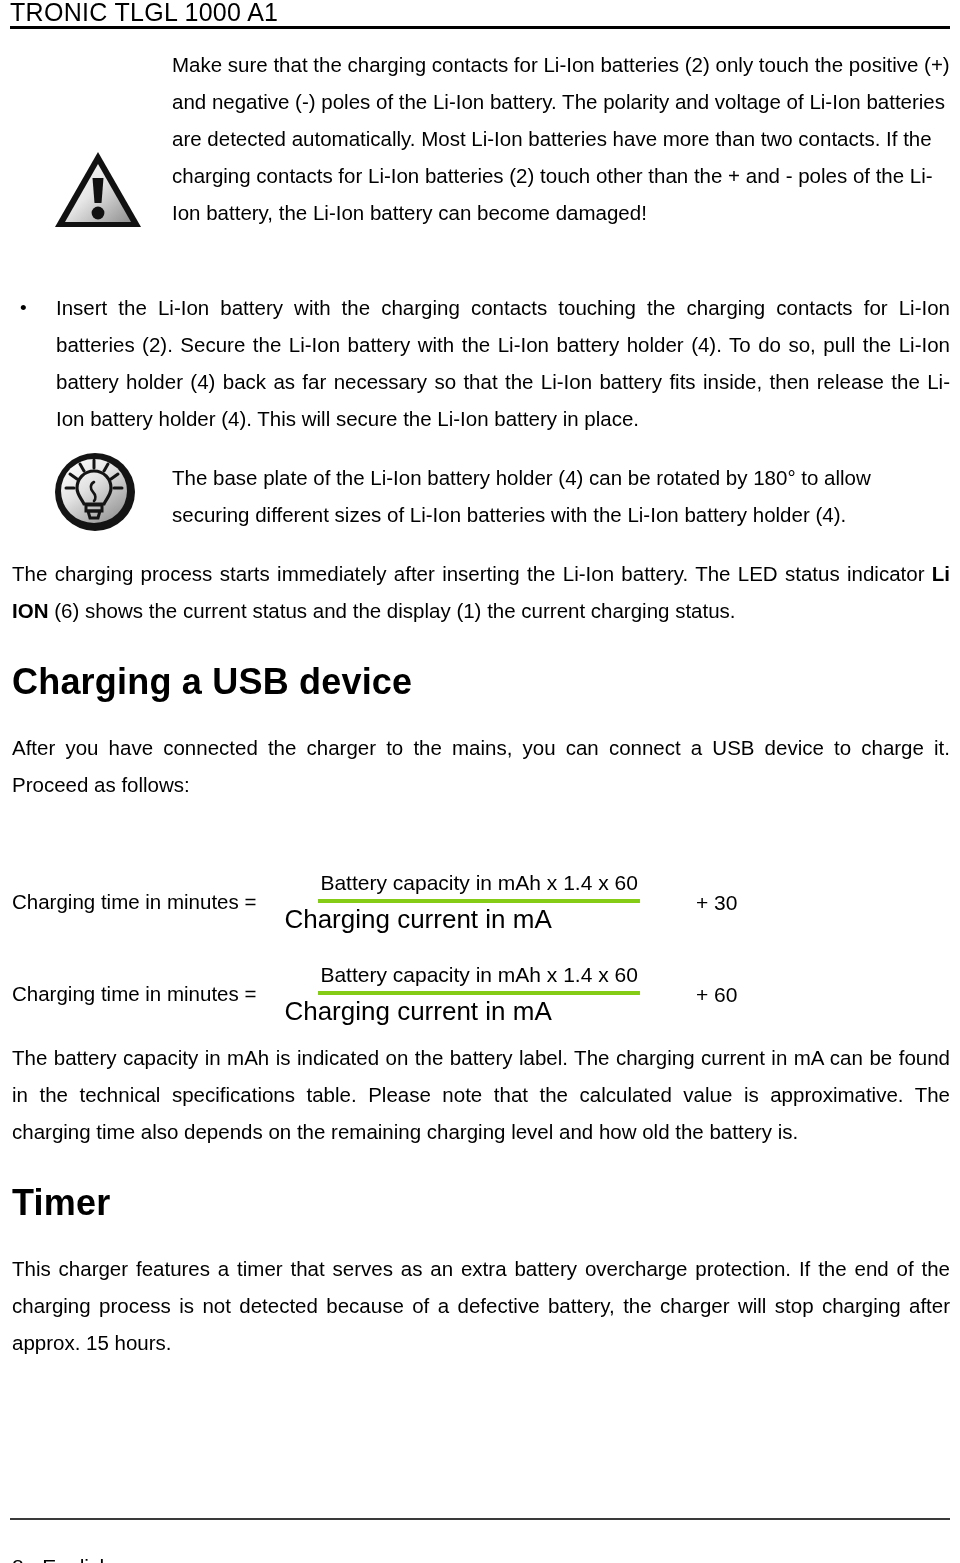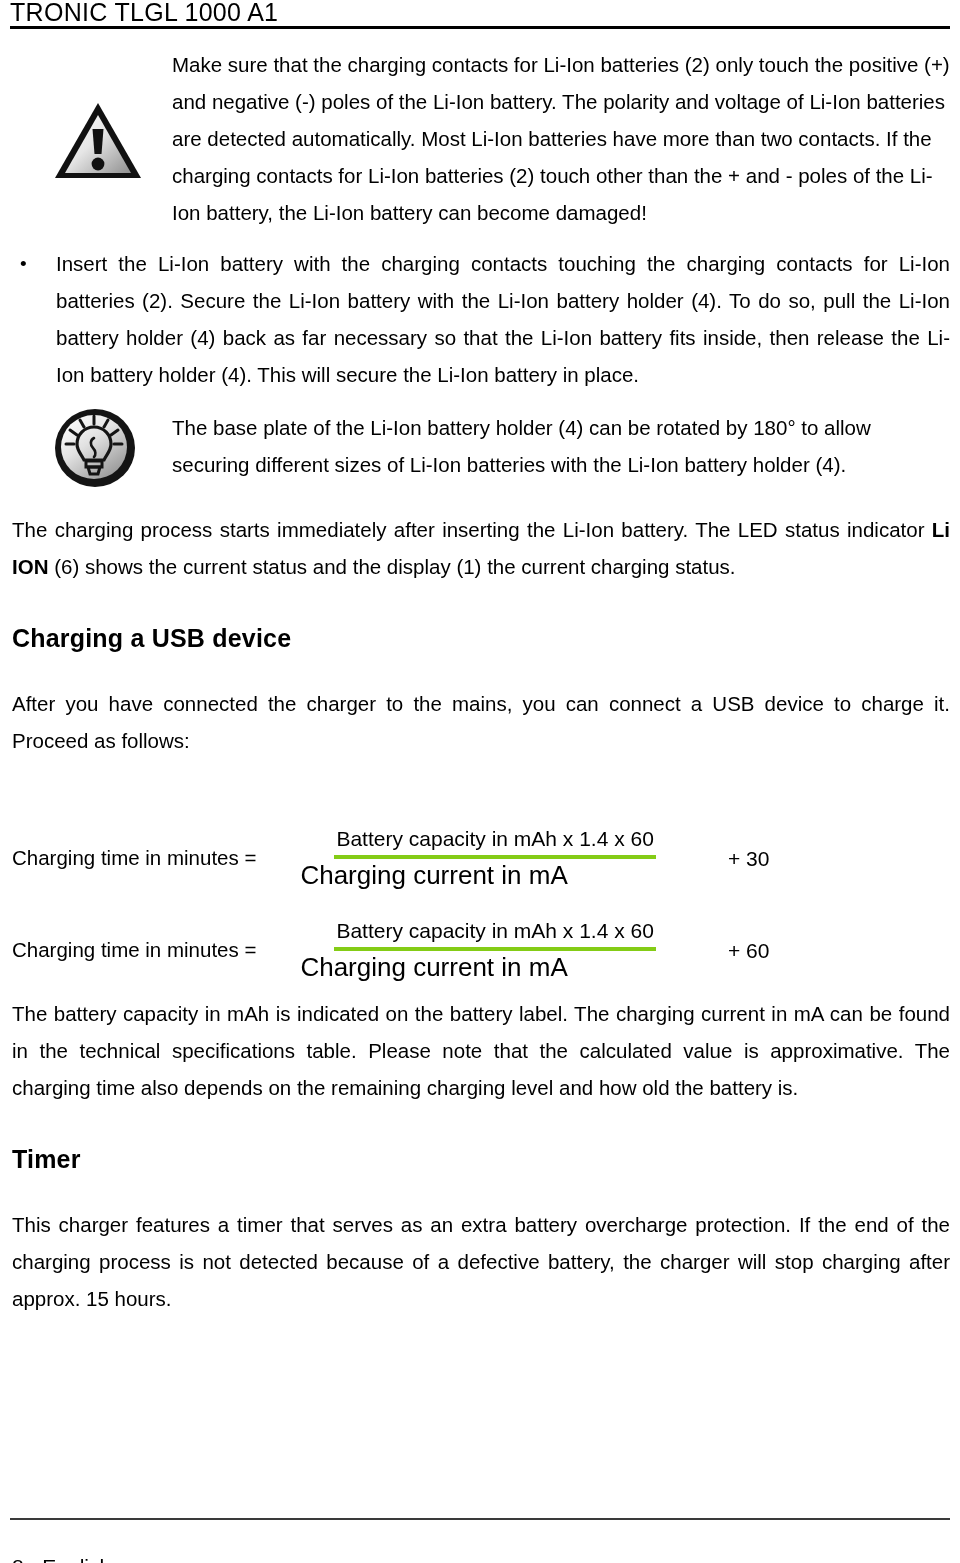--- a/index.html
+++ b/index.html
@@ -49,21 +49,21 @@
     position: absolute;
     left: 12px;
     top: 46px;
     width: 938px;
   }
 
   
   .note-block {
     position: relative;
     display: flex;
-    align-items: center;
+    align-items: flex-end;
   }
   .note-icon {
     flex: 0 0 auto;
     width: 160px;
     display: flex;
     justify-content: flex-start;
     padding-left: 40px;
     box-sizing: border-box;
     padding-top: 4px;
   }
@@ -90,49 +90,49 @@
     padding: 0;
     list-style: none;
   }
   ul.bullets > li {
     position: relative;
     padding-left: 44px;
     font-size: 20.5px;
     line-height: 37px;
     text-align: justify;
     text-justify: inter-word;
+    margin-top: 44px;
   }
   ul.bullets > li.nojust { text-align: left; }
   ul.bullets > li::before {
     content: "\2022";
     position: absolute;
     left: 8px;
     top: 0;
     font-size: 19px;
     line-height: 37px;
   }
 
   
   h2.section {
     margin: 0;
-    font-size: 25px;
+    font-size: 36px;
     line-height: 34px;
     font-weight: bold;
     letter-spacing: 0.2px;
   }
 
   .bold { font-weight: bold; }
 
   
   .formula {
     position: relative;
     display: flex;
     align-items: center;
     height: 64px;
-    gap: 16px;
   }
   .formula-label {
     font-size: 20.5px;
     line-height: 28px;
     white-space: nowrap;
     padding-top: 2px;
   }
   .fraction {
     margin-left: 26px;
     display: inline-block;

